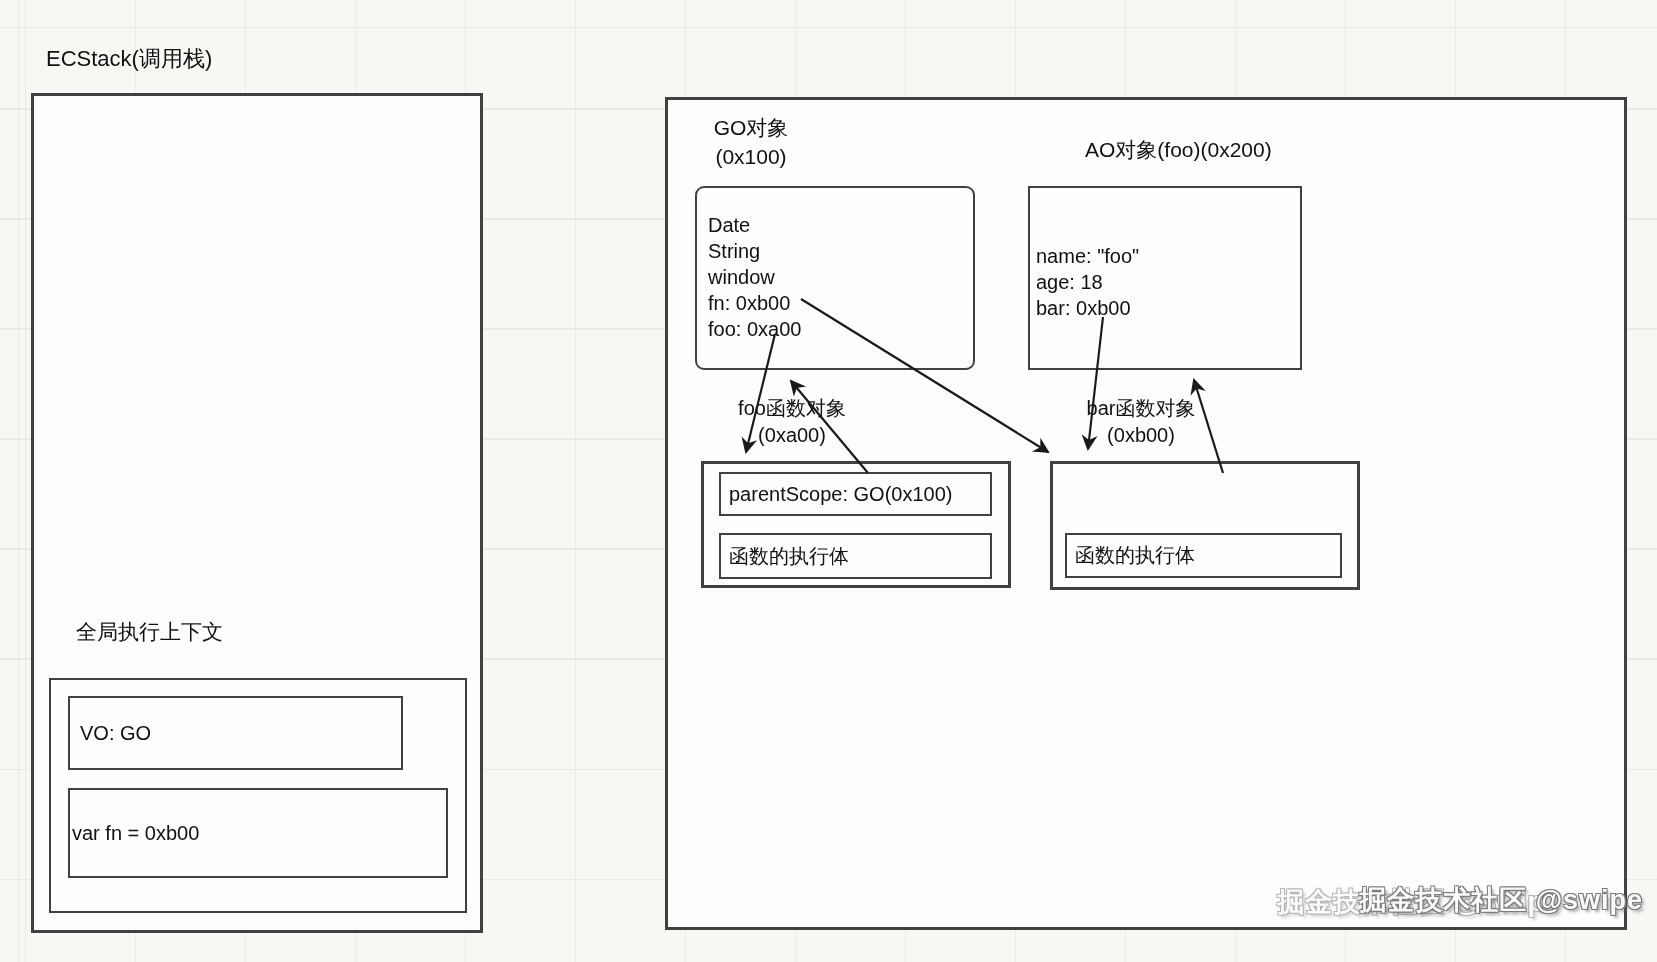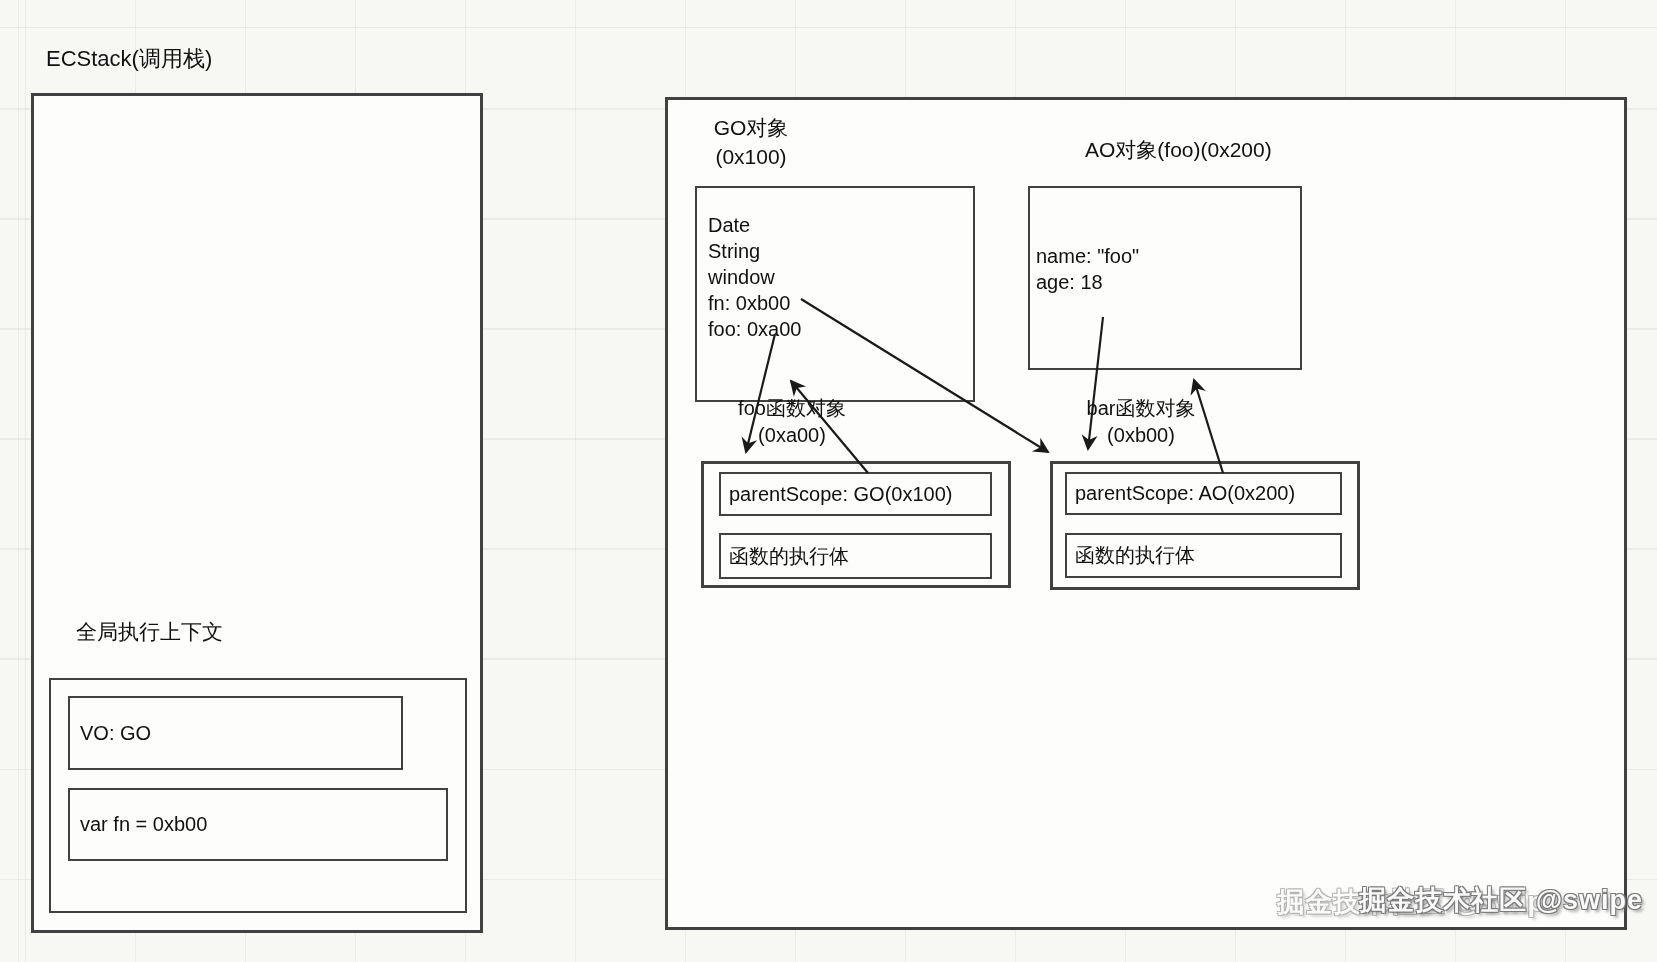--- a/index.html
+++ b/index.html
@@ -47,44 +47,45 @@
   <div class="box" style="left:31px;top:93px;width:452px;height:840px;"></div>
 
   <div class="label" style="left:76px;top:618px;font-size:21px;">全局执行上下文</div>
 
   <div class="box thin" style="left:49px;top:678px;width:418px;height:235px;"></div>
 
   <div class="box thin row-text" style="left:68px;top:696px;width:335px;height:74px;padding-left:10px;">
     <span>VO: GO</span>
   </div>
 
-  <div class="box thin row-text" style="left:68px;top:788px;width:380px;height:73px;padding-left:10px;">
+  <div class="box thin row-text" style="left:68px;top:788px;width:380px;height:90px;padding-left:2px;">
     <span>var fn = 0xb00</span>
   </div>
 
   <div class="box" style="left:665px;top:97px;width:962px;height:833px;"></div>
 
   <div class="label centered" style="left:695px;top:113px;width:112px;font-size:21px;line-height:29px;">
     <div>GO对象</div>
     <div>(0x100)</div>
   </div>
 
-  <div class="box thin" style="left:695px;top:186px;width:280px;height:216px;padding:24px 4px 0 11px;font-size:20px;line-height:26px;">
+  <div class="box thin" style="left:695px;top:186px;width:280px;height:184px;padding:24px 4px 0 11px;font-size:20px;line-height:26px;border-radius:9px;">
     <div>Date</div>
     <div>String</div>
     <div>window</div>
     <div>fn: 0xb00</div>
     <div>foo: 0xa00</div>
   </div>
 
   <div class="label" style="left:1040px;top:136px;font-size:21px;margin-left:45px;">AO对象(foo)(0x200)</div>
 
   <div class="box thin" style="left:1028px;top:186px;width:274px;height:184px;padding:55px 0 0 6px;font-size:20px;line-height:26px;">
     <div>name: "foo"</div>
     <div>age: 18</div>
+    <div>bar: 0xb00</div>
   </div>
 
   <div class="label centered" style="left:712px;top:395px;width:160px;font-size:20px;line-height:27px;">
     <div>foo函数对象</div>
     <div>(0xa00)</div>
   </div>
 
   <div class="box" style="left:701px;top:461px;width:310px;height:127px;"></div>
 
   <div class="box thin row-text" style="left:719px;top:472px;width:273px;height:44px;padding-left:8px;">
@@ -95,23 +96,20 @@
     <span>函数的执行体</span>
   </div>
 
   <div class="label centered" style="left:1061px;top:395px;width:160px;font-size:20px;line-height:27px;">
     <div>bar函数对象</div>
     <div>(0xb00)</div>
   </div>
 
   <div class="box" style="left:1050px;top:461px;width:310px;height:129px;"></div>
 
-  <div class="box thin row-text" style="left:1065px;top:472px;width:277px;height:43px;padding-left:8px;">
-    <span>parentScope: AO(0x200)</span>
-  </div>
 
   <div class="box thin row-text" style="left:1065px;top:533px;width:277px;height:45px;padding-left:8px;">
     <span>函数的执行体</span>
   </div>
 
   <svg class="arrows" width="1657" height="962" viewBox="0 0 1657 962">
     <defs>
       <marker id="ah" markerUnits="userSpaceOnUse" markerWidth="20" markerHeight="20" refX="15" refY="9" orient="auto">
         <path d="M1,1 L17,9 L1,17 L6,9 z" fill="#1a1a1a"></path>
       </marker>

